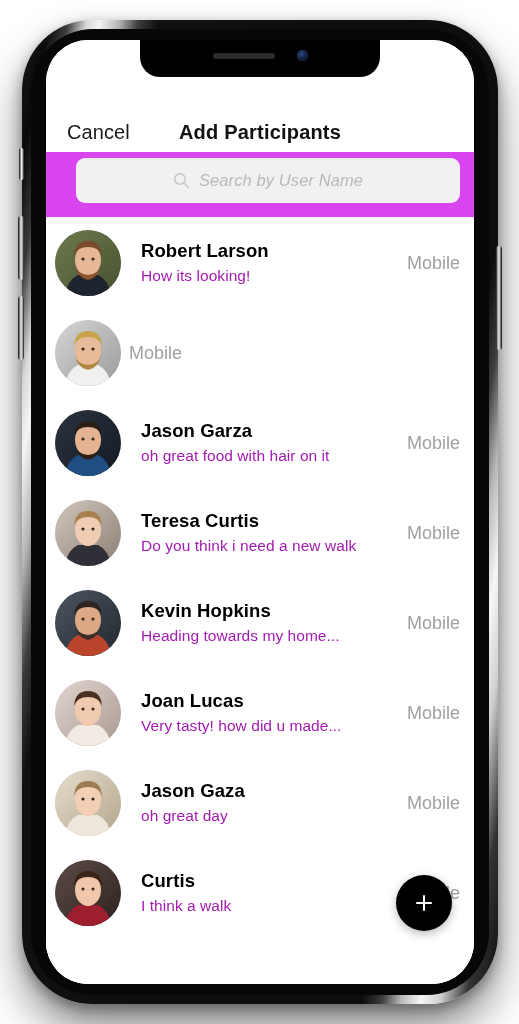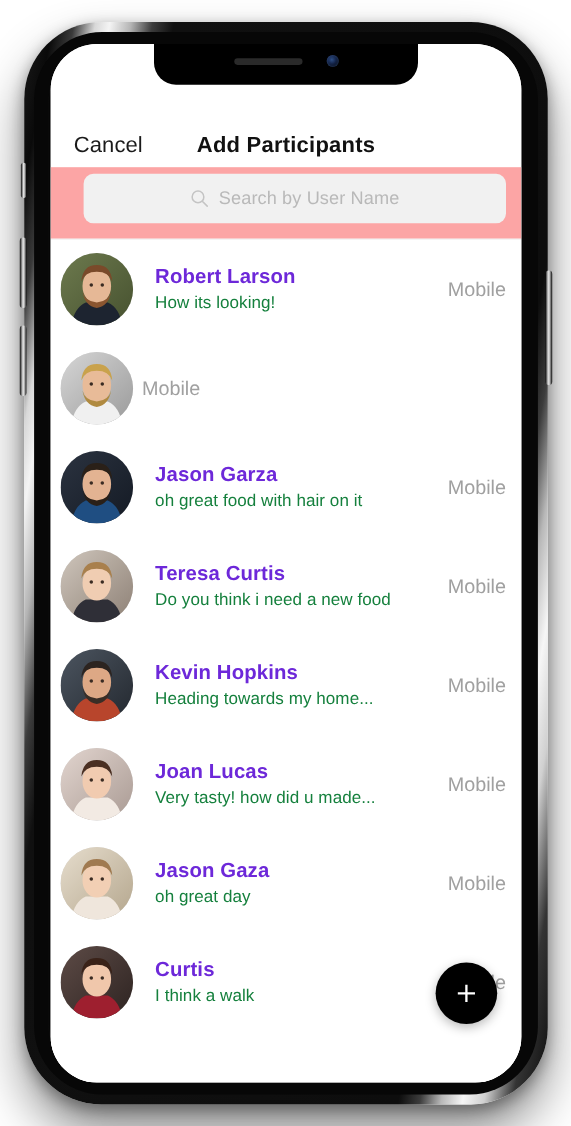--- a/index.html
+++ b/index.html
@@ -115,21 +115,22 @@
     text-align: center;
     font-size: 20px;
     font-weight: bold;
     color: #111111;
     letter-spacing: 0.2px;
   }
 
   .search-wrap {
     flex: 0 0 auto;
     padding: 6px 14px 14px 30px;
-    background: #fca5a5;
+    background: #d946ef;
+    font-style: italic;
   }
   .search-box {
     height: 45px;
     border-radius: 9px;
     background: #f1f1f1;
     display: flex;
     align-items: center;
     justify-content: center;
     gap: 9px;
     cursor: text;
@@ -170,31 +171,31 @@
   }
   .avatar svg { display: block; width: 100%; height: 100%; }
   .row-text {
     flex: 1 1 auto;
     min-width: 0;
     padding-left: 20px;
   }
   .row-name {
     font-size: 18.5px;
     font-weight: bold;
-    color: #6d28d9;
+    color: #000000;
     letter-spacing: 0.1px;
     line-height: 1.3;
     white-space: nowrap;
     overflow: hidden;
     text-overflow: ellipsis;
   }
   .row-msg {
     margin-top: 3px;
     font-size: 15.5px;
-    color: #15803d;
+    color: #a21caf;
     letter-spacing: 0.05px;
     line-height: 1.3;
     white-space: nowrap;
     overflow: hidden;
     text-overflow: ellipsis;
   }
   .row-meta {
     flex: 0 0 auto;
     font-size: 18px;
     color: #a0a0a0;
@@ -339,21 +340,21 @@
     <path d="M10 66 Q12 50 23 45 L43 45 Q54 50 56 66 Z" fill="#2f2f37"></path>
     <ellipse cx="33" cy="30" rx="13" ry="16" fill="#f0cdb2"></ellipse>
 
     <path d="M19 26 Q20 11 33 11 Q46 11 47 26 Q44 17 33 17 Q22 17 19 26Z" fill="#a9804d"></path>
     <circle cx="28" cy="29" r="1.6" fill="#3a2b22"></circle>
     <circle cx="38" cy="29" r="1.6" fill="#3a2b22"></circle>
   </svg>
             </div>
             <div class="row-text">
               <div class="row-name">Teresa Curtis</div>
-              <div class="row-msg">Do you think i need a new food</div>
+              <div class="row-msg">Do you think i need a new walk</div>
             </div>
             <div class="row-meta">Mobile</div>
           </div>
           <div class="row">
             <div class="avatar">
   <svg viewBox="0 0 66 66" preserveAspectRatio="xMidYMid slice">
     <defs>
                   <linearGradient id="g_man-sunglasses-plaid" x1="0" y1="0" x2="1" y2="1">
       <stop offset="0%" stop-color="#4c5560"></stop>
                     <stop offset="100%" stop-color="#23282f"></stop>

